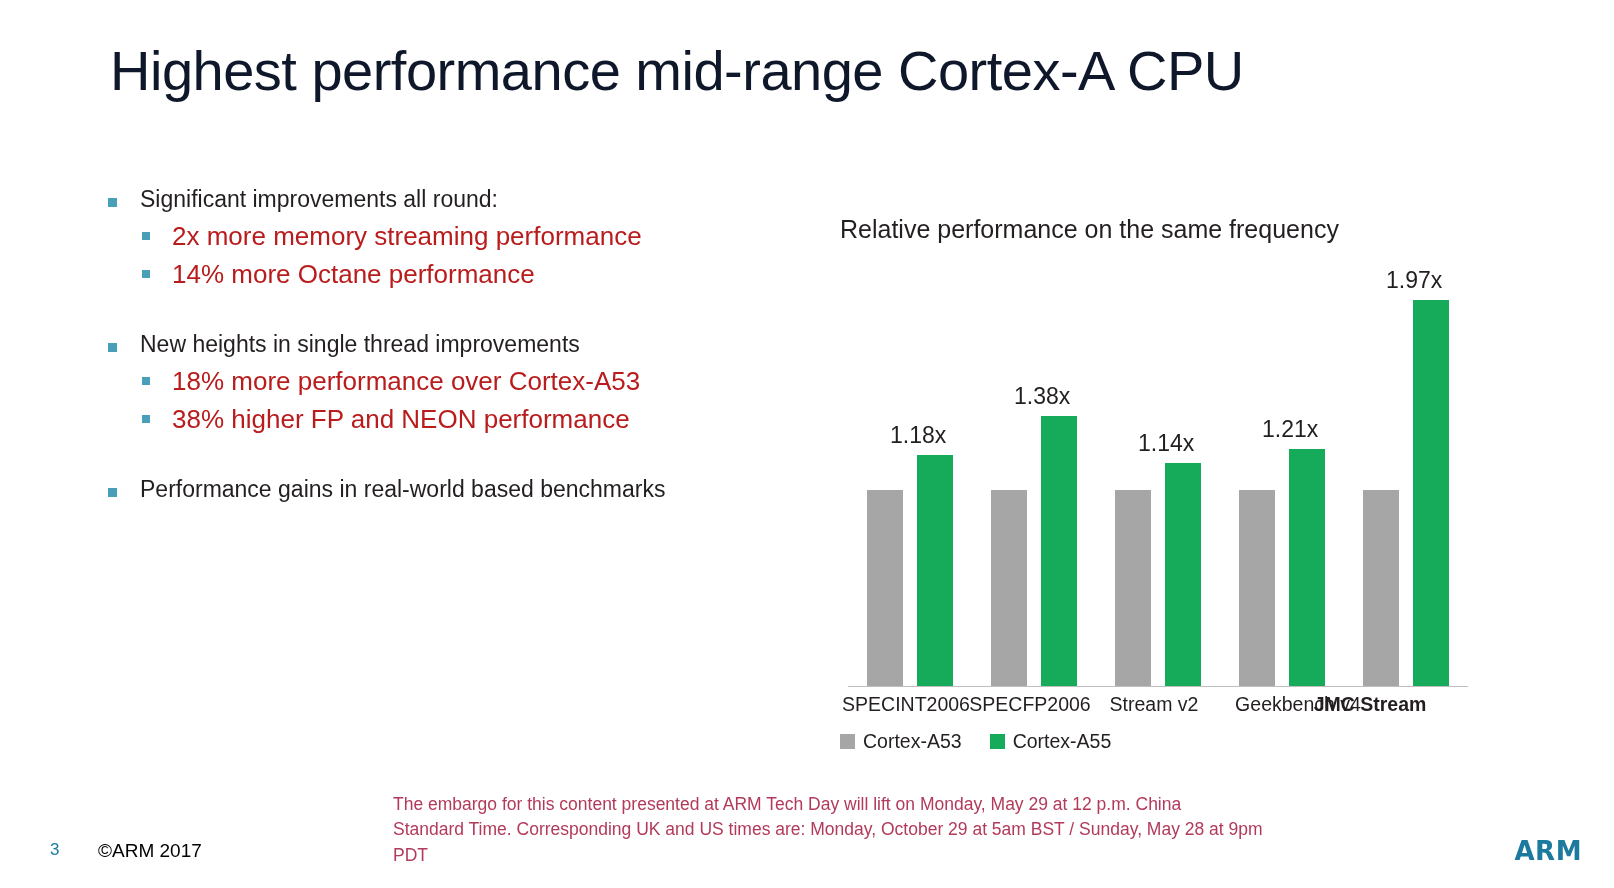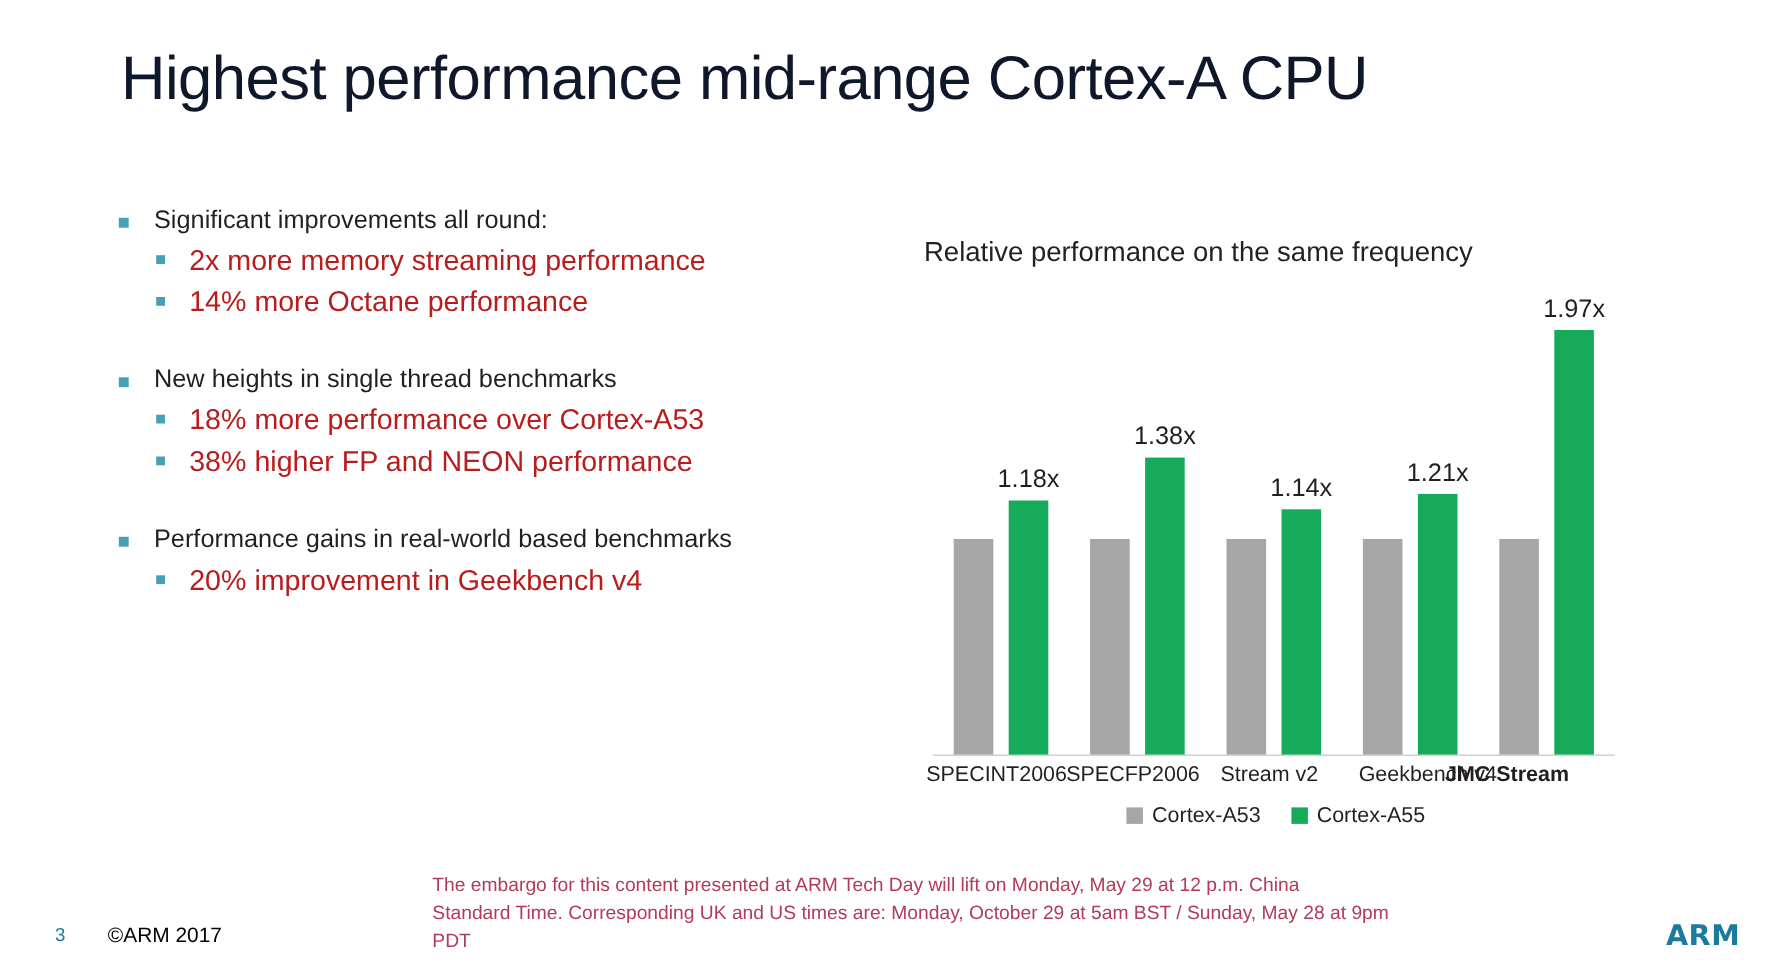--- a/index.html
+++ b/index.html
@@ -114,21 +114,21 @@
     position: absolute;
     bottom: 0;
   }
   .bar.base { background: #a6a6a6; }
   .bar.gain { background: #16ab5b; }
   .bar-label {
     position: absolute;
     font-size: 23px;
     color: #231f20;
     white-space: nowrap;
-    text-align: center;
+    text-align: left;
   }
   .cat-labels {
     position: absolute;
     left: 0;
     top: 478px;
     width: 640px;
     height: 30px;
   }
   .cat-label {
     position: absolute;
@@ -137,21 +137,21 @@
     white-space: nowrap;
     text-align: center;
     transform: translateX(-50%);
   }
   .legend {
     position: absolute;
     left: 0;
     top: 515px;
     width: 640px;
     display: flex;
-    justify-content: center;
+    justify-content: flex-start;
     align-items: center;
     gap: 28px;
     font-size: 19.5px;
   }
   .legend-item {
     display: flex;
     align-items: center;
     gap: 8px;
   }
   .swatch {
@@ -214,40 +214,36 @@
     </div>
     <div class="bullet-l2">
       <span class="marker"></span>
       <span>14% more Octane performance</span>
     </div>
 
     <div class="gap-md"></div>
 
     <div class="bullet-l1">
       <span class="marker"></span>
-      <span>New heights in single thread benchmarks</span>
+      <span>New heights in single thread improvements</span>
     </div>
     <div class="bullet-l2">
       <span class="marker"></span>
       <span>18% more performance over Cortex-A53</span>
     </div>
     <div class="bullet-l2">
       <span class="marker"></span>
       <span>38% higher FP and NEON performance</span>
     </div>
 
     <div class="gap-md"></div>
 
     <div class="bullet-l1">
       <span class="marker"></span>
       <span>Performance gains in real-world based benchmarks</span>
-    </div>
-    <div class="bullet-l2">
-      <span class="marker"></span>
-      <span>20% improvement in Geekbench v4</span>
     </div>
   </div>
 
   <div class="chart-area">
     <div class="chart-title">Relative performance on the same frequency</div>
 
     <div class="plot" id="plot">
       <div class="axis-line"></div>
     <div class="group" style="left: 0px; width: 124px;">
           <div class="bar base" style="left: 19px; width: 36px; height: 195.714px; background: rgb(166, 166, 166);"></div>

